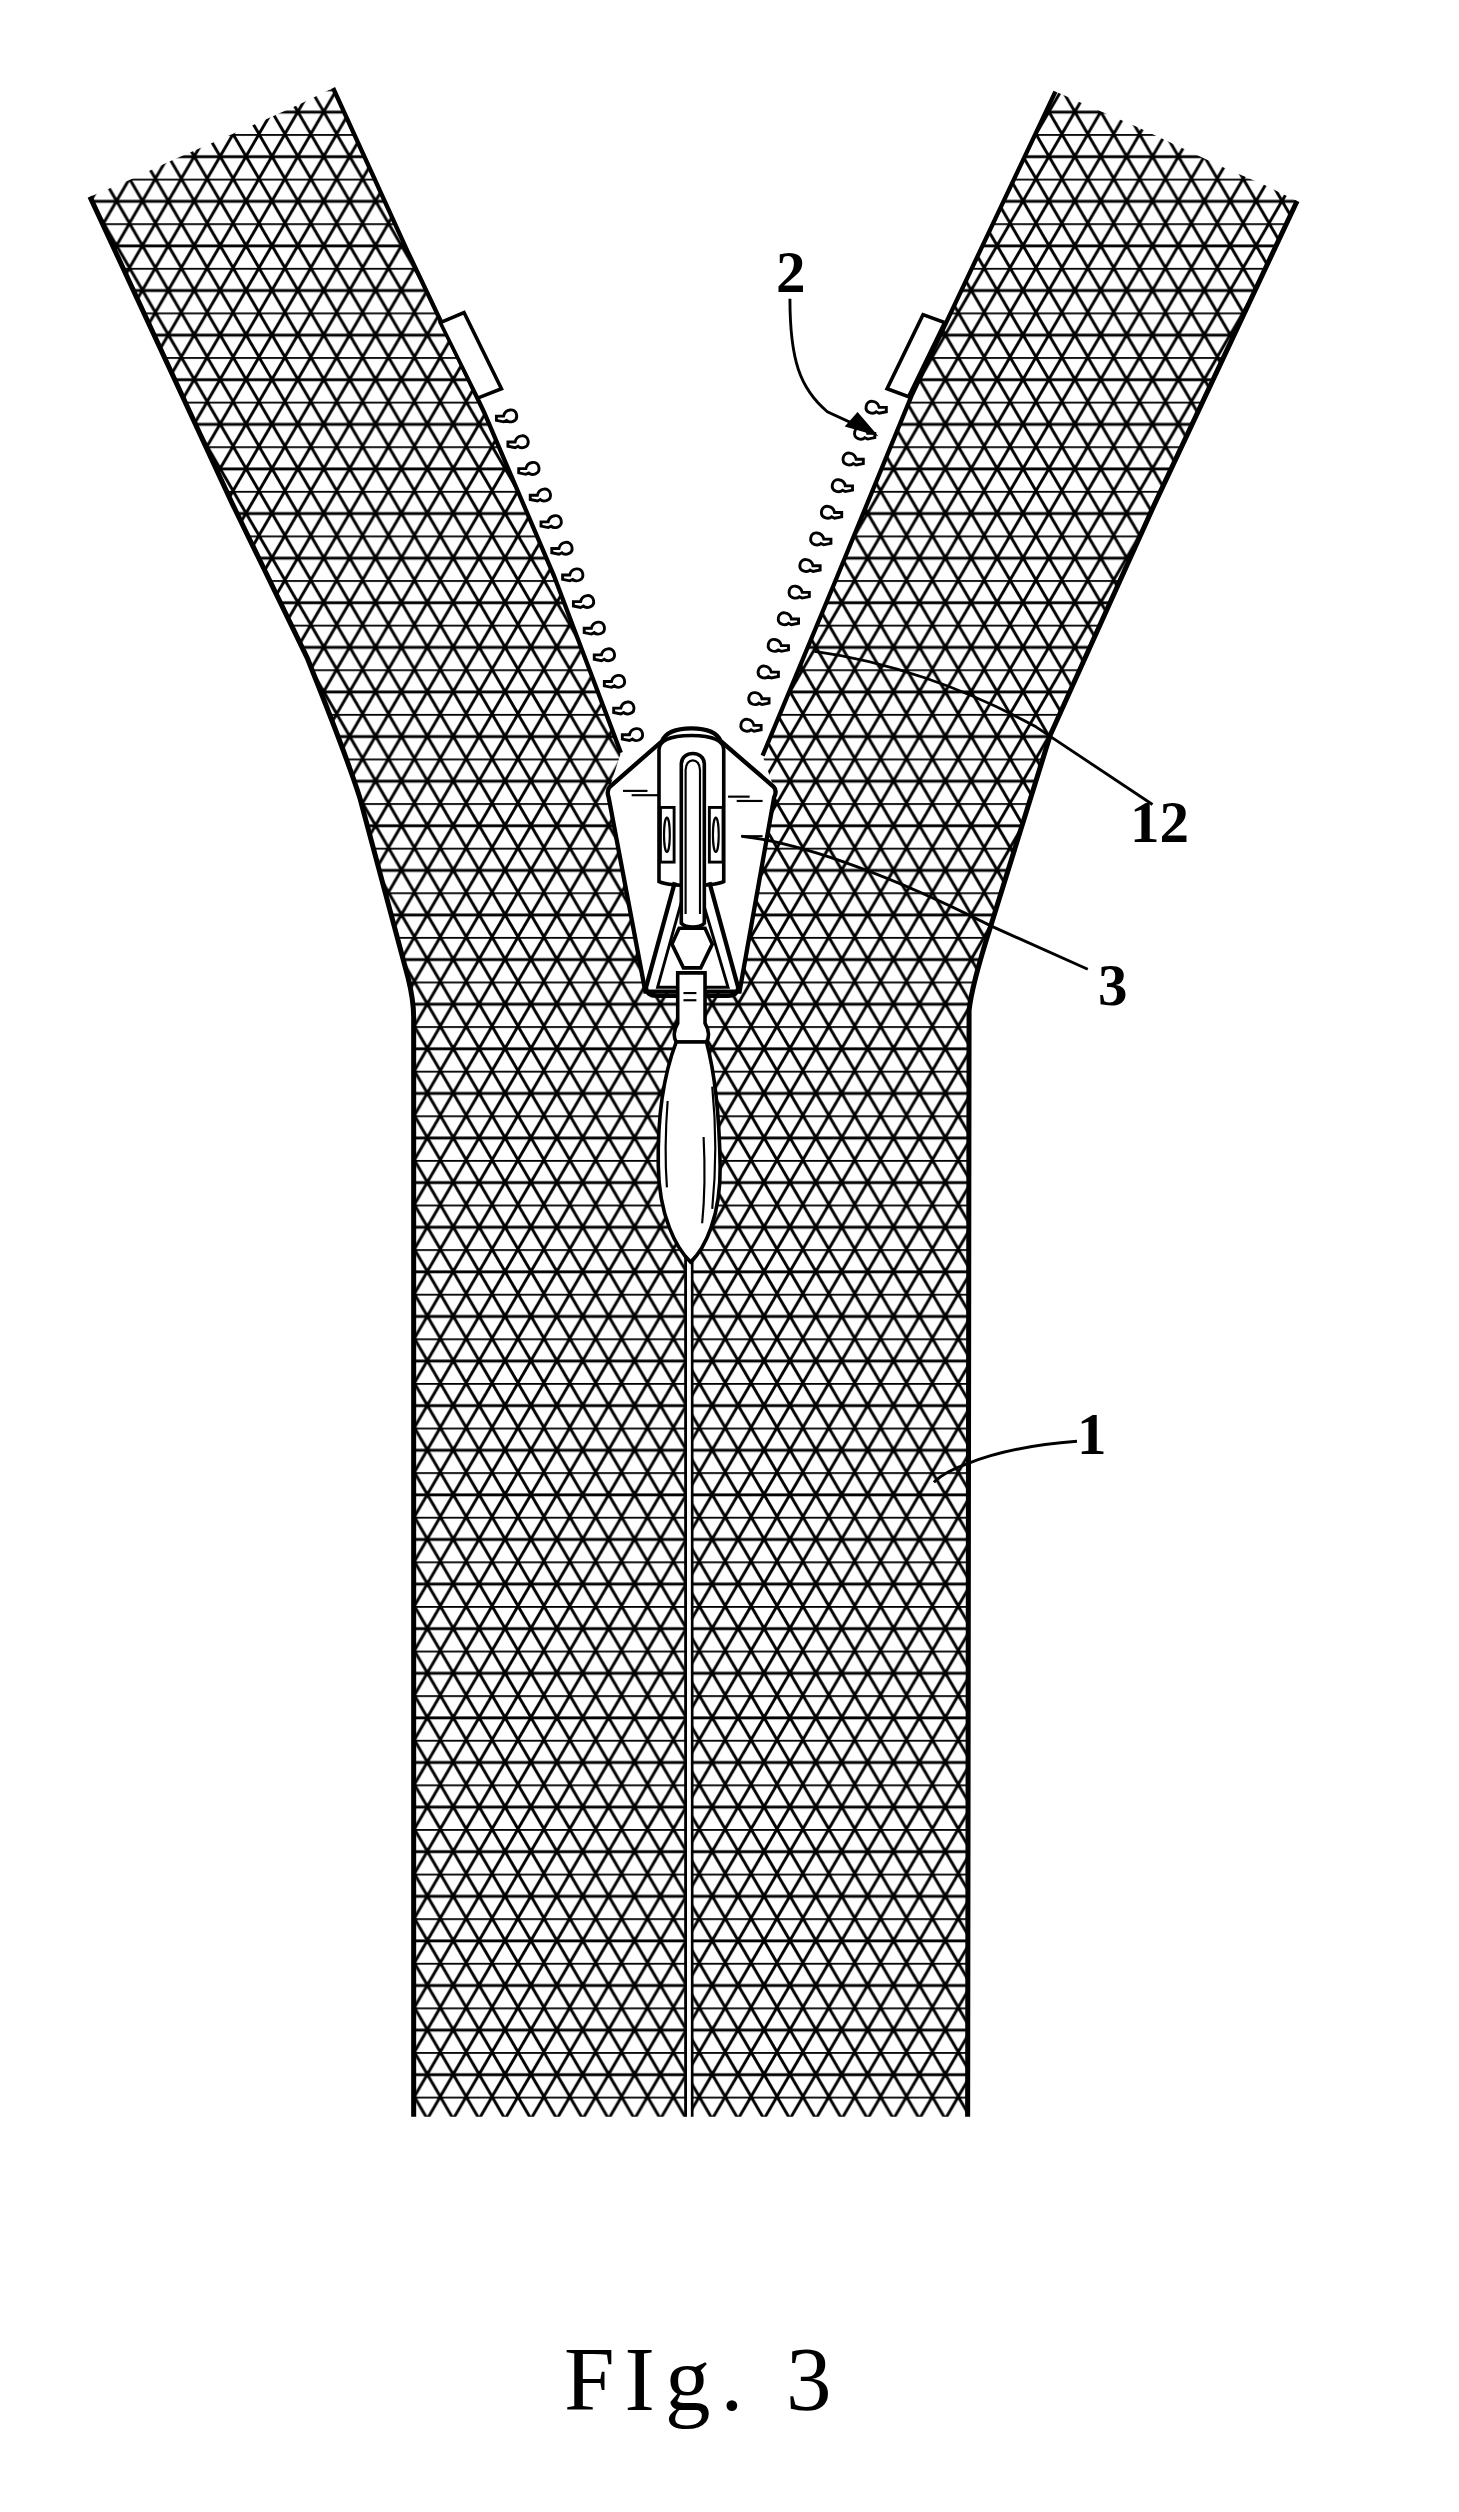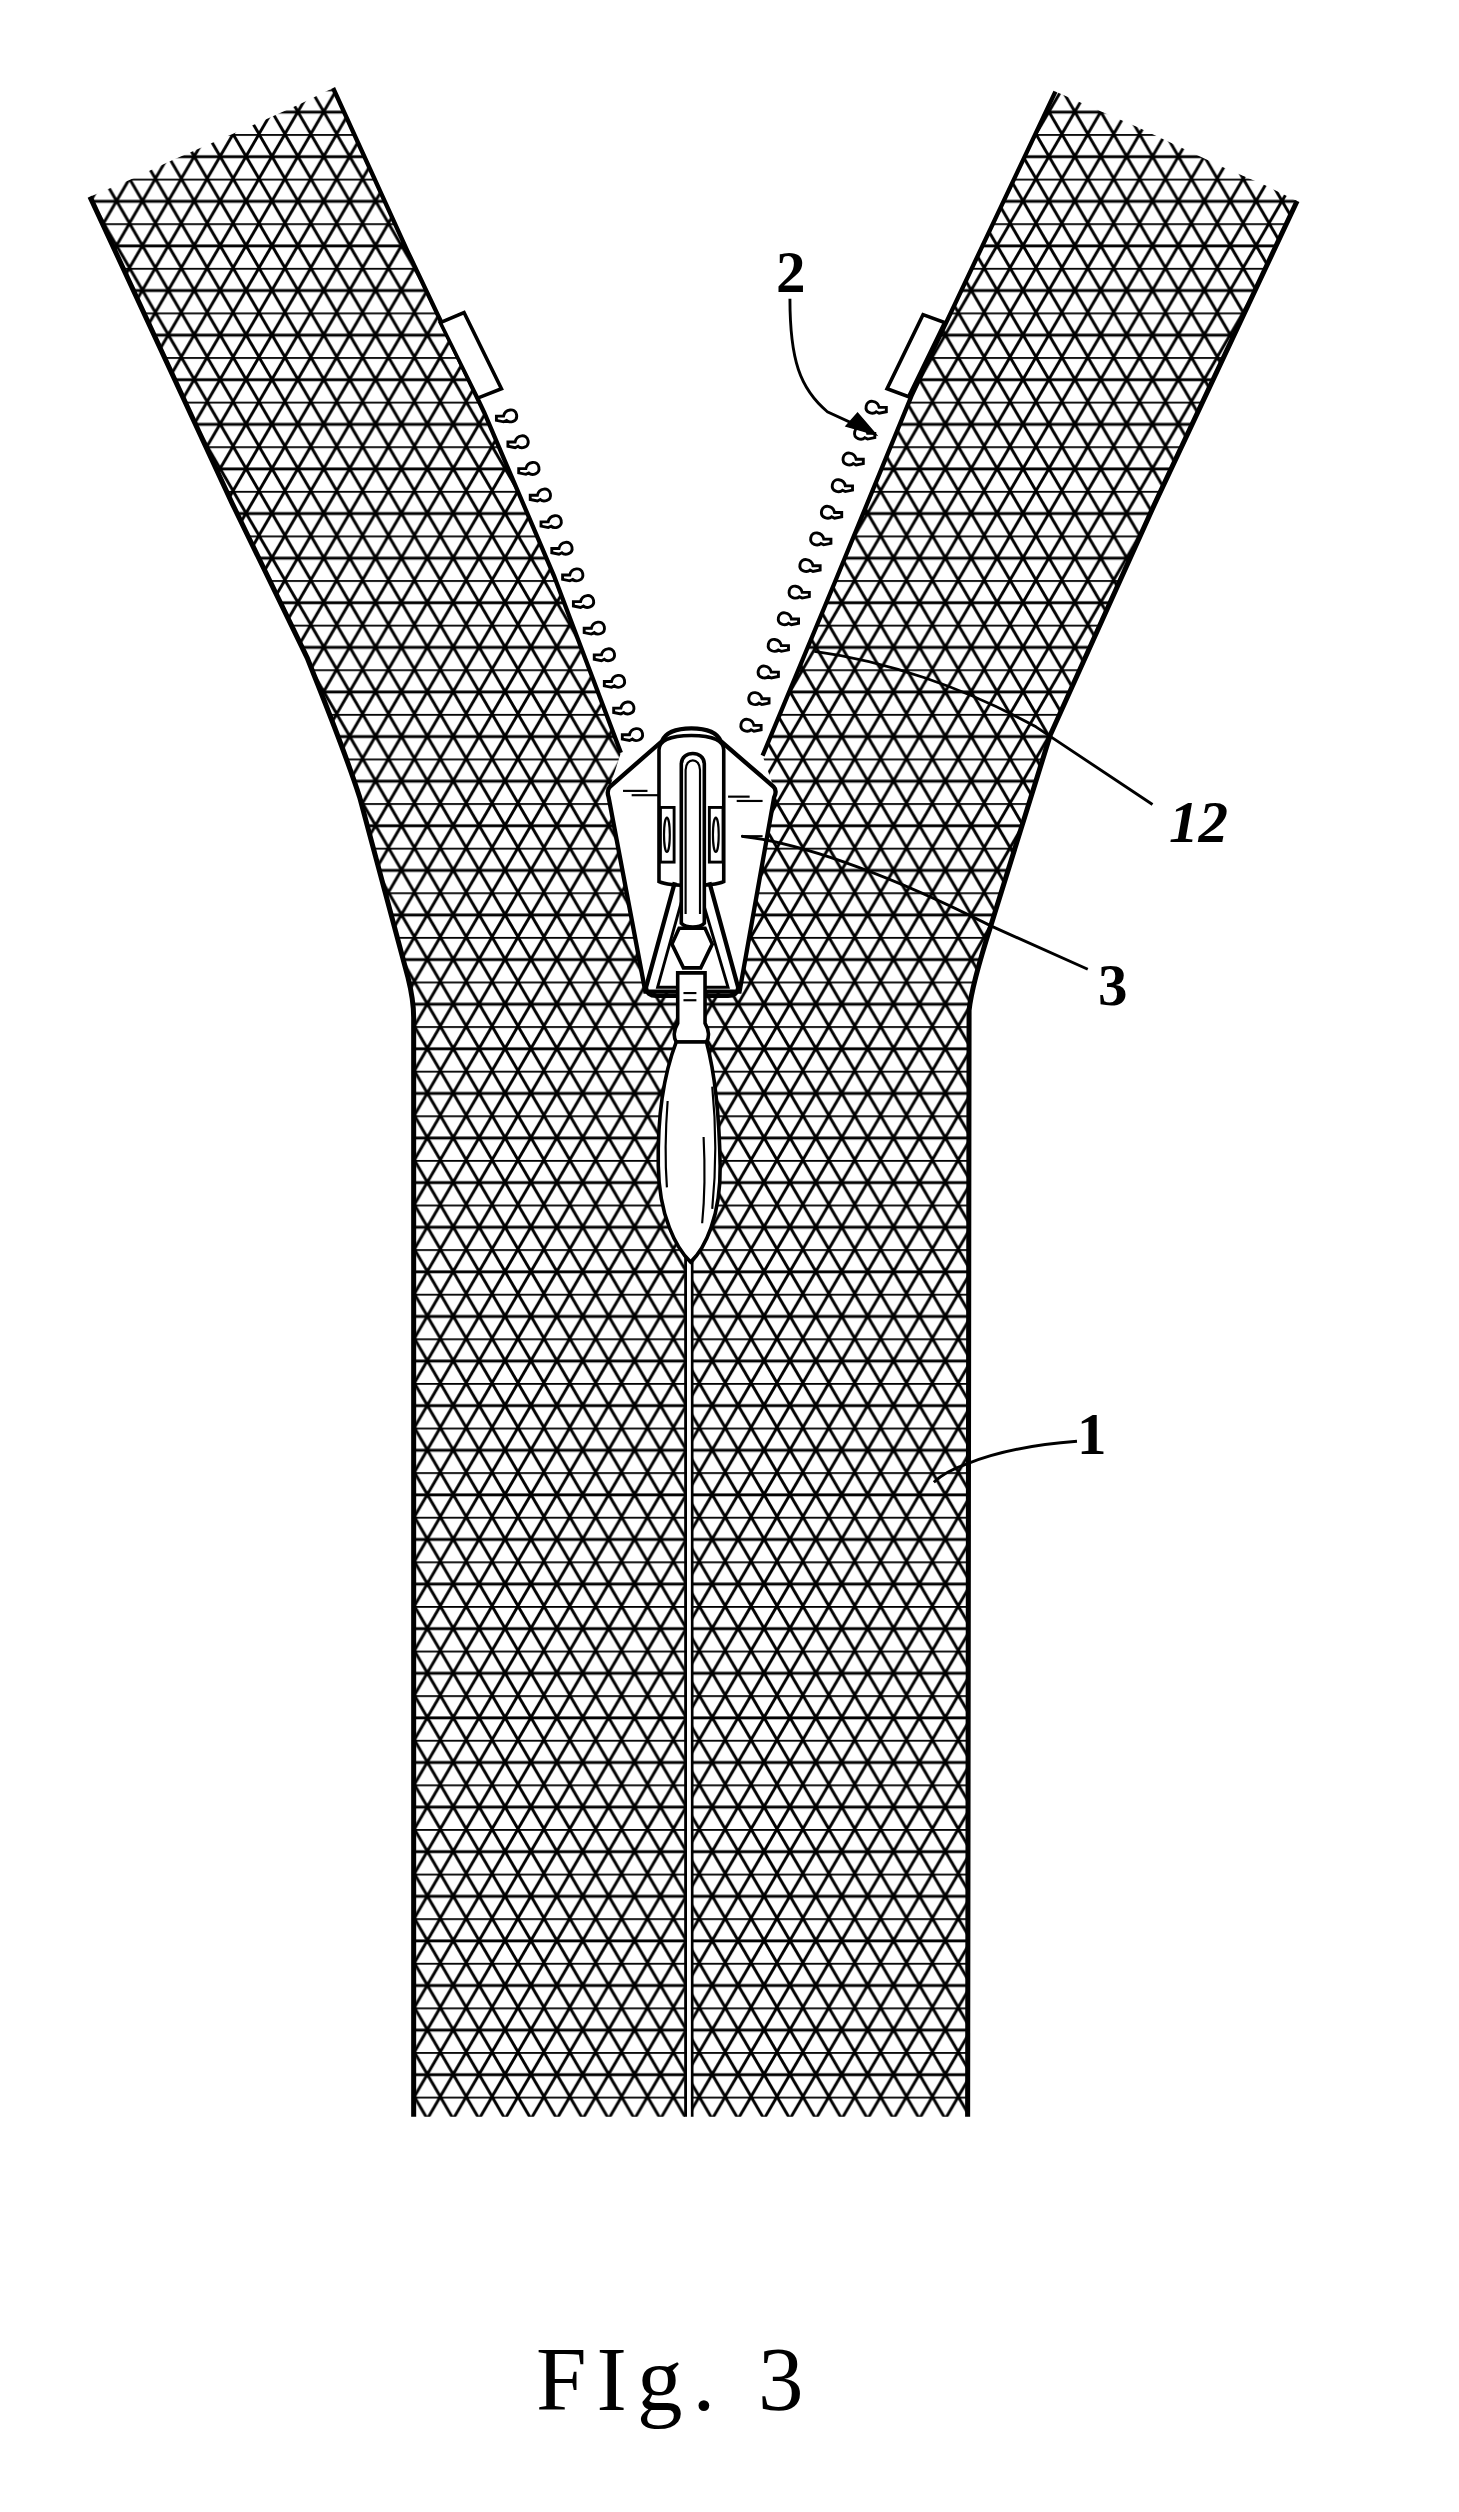--- a/index.html
+++ b/index.html
@@ -9,21 +9,21 @@
     position: absolute;
     font-family: "Liberation Serif", "DejaVu Serif", serif;
     font-weight: bold;
     font-size: 59px;
     line-height: 1;
     color: #000000;
     white-space: nowrap;
   }
   .fig-caption {
     position: absolute;
-    left: 536px;
+    left: 564px;
     top: 2334px;
     font-family: "Liberation Serif", "DejaVu Serif", serif;
     font-size: 91px;
     line-height: 1;
     color: #000000;
     letter-spacing: 10px;
     white-space: nowrap;
   }
 </style>
 </head>
@@ -187,18 +187,18 @@
   <g fill="none" stroke="#000" stroke-width="4">
     <path d="M1098,415 C1098,500 1112,540 1150,572 L1213,601"></path>
     <path d="M1218,604 L1176,592 L1192,574 Z" fill="#000" stroke-width="2"></path>
     <path d="M1602,1118 L1440,1010 C1340,955 1230,918 1132,905"></path>
     <path d="M1512,1347 L1378,1287 C1250,1222 1120,1172 1031,1162"></path>
     <path d="M1497,2003 C1430,2008 1385,2018 1345,2034 C1322,2042 1308,2050 1298,2060"></path>
   </g>
 </svg>
 
 <div class="ref-label" style="left:776px; top:243px;">2</div>
-<div class="ref-label" style="left:1169px; top:793px;font-style:italic;">12</div>
+<div class="ref-label" style="left:1130px; top:793px;">12</div>
 <div class="ref-label" style="left:1098px; top:956px;">3</div>
 <div class="ref-label" style="left:1077px; top:1405px;">1</div>
 
 <div class="fig-caption">FIg. 3</div>
 
 
 </body></html>

